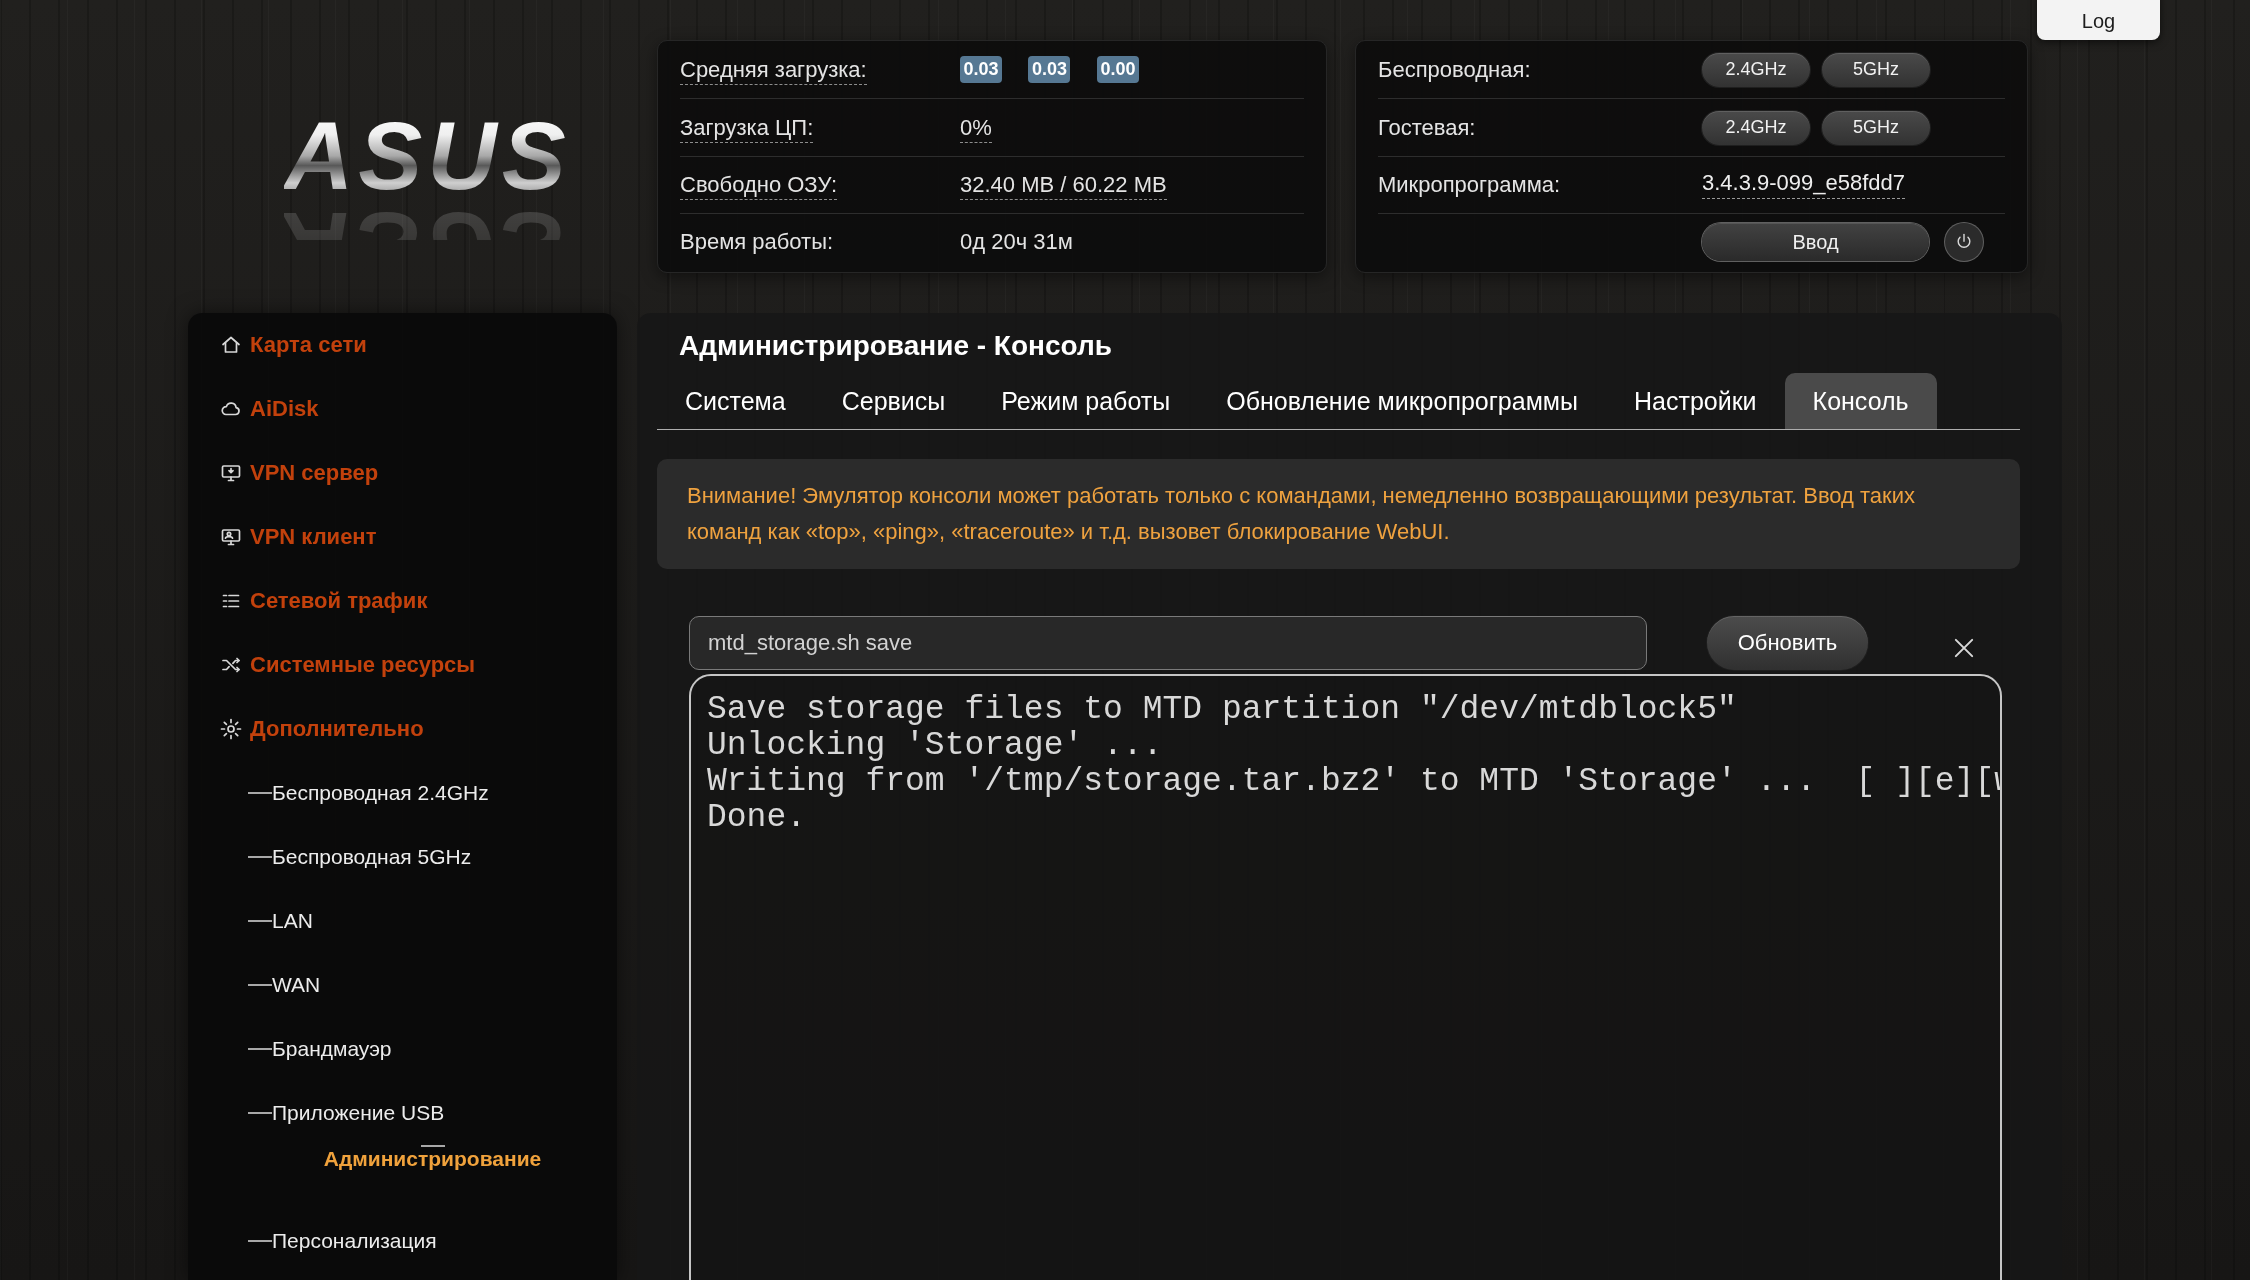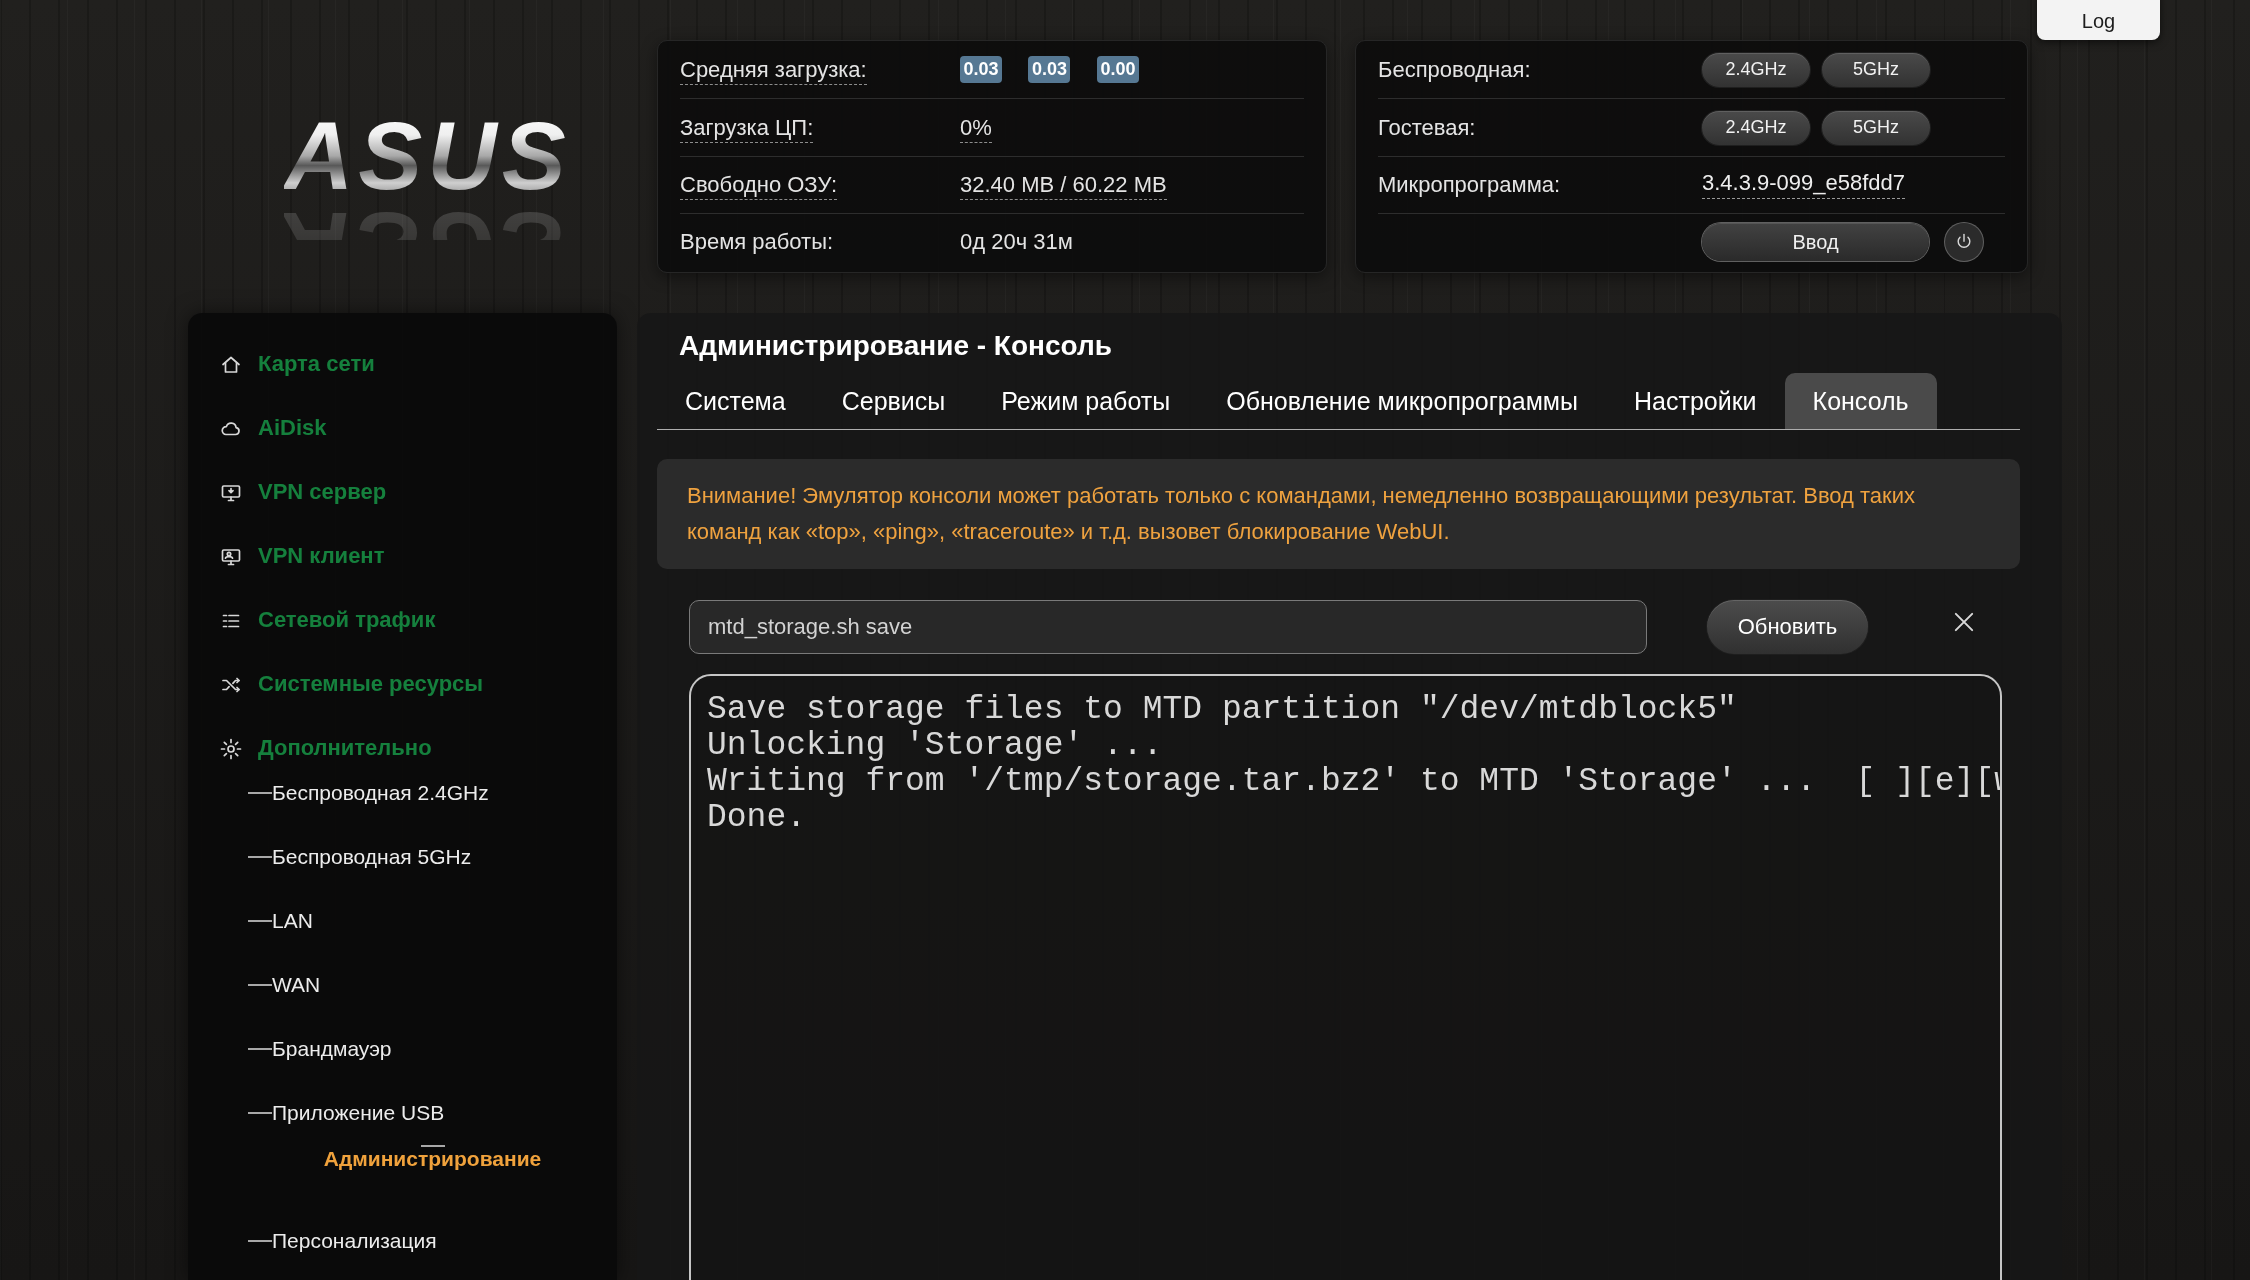--- a/index.html
+++ b/index.html
@@ -74,22 +74,22 @@
     display:flex; align-items:center; justify-content:center;
   }
 
   
   .sidebar {
     position:absolute; left:188px; top:313px; width:429px; height:967px;
     background:rgba(10,10,10,.94); border-radius:14px 14px 0 0;
     box-shadow:0 0 20px rgba(0,0,0,.5);
   }
   .side-item {
-    display:flex; align-items:flex-end; height:64px; padding-left:28px; gap:12px;
-    font-size:22px; font-weight:bold; color:#15803d; cursor:pointer;
+    display:flex; align-items:center; height:64px; padding-left:28px; gap:4px;
+    font-size:22px; font-weight:bold; color:#c2410c; cursor:pointer;
   }
   .side-item .icon { width:30px; display:flex; justify-content:center; flex:0 0 auto; }
   .side-sub {
     display:flex; align-items:center; height:64px; padding-left:60px; gap:0;
     font-size:21px; color:#ececec; cursor:pointer;
   }
   .dash { width:24px; height:2px; background:#a8a8a8; flex:0 0 auto; }
   .side-sub.active { color:#f0a23c; font-weight:bold;flex-direction:column; }
 
   
@@ -102,21 +102,21 @@
     position:absolute; left:20px; top:60px; width:1363px; height:57px;
     display:flex; border-bottom:1px solid #aeaeae;
   }
   .tab { padding:0 28px; display:flex; align-items:center; font-size:25px; color:#ffffff; cursor:pointer; }
   .tab.active { background:#4a4a4a; border-radius:10px 10px 0 0; }
   .warning {
     position:absolute; left:20px; top:146px; width:1363px;
     padding:19px 30px; background:#2b2b2b; border-radius:10px;
     color:#efa23f; font-size:22px; line-height:36px;
   }
-  .cmd-row { position:absolute; left:52px; top:287px; width:1313px; height:70px; display:flex; align-items:flex-start; }
+  .cmd-row { position:absolute; left:52px; top:287px; width:1313px; height:70px; display:flex; align-items:flex-end; }
   .cmd-input {
     width:958px; height:54px; background:#282828; border:1px solid #7a7a7a; border-radius:10px;
     color:#d2d2d2; font-size:22px; padding:0 18px; outline:none;
     font-family:"Liberation Sans", sans-serif;
   }
   .refresh-btn {
     margin-left:60px; width:161px; height:54px; border-radius:27px; border:none;
     background:linear-gradient(#4c4c4c,#303030);
     box-shadow:0 0 0 1px #1e1e1e, inset 0 1px 0 rgba(255,255,255,.14);
     color:#ffffff; font-size:22px;

